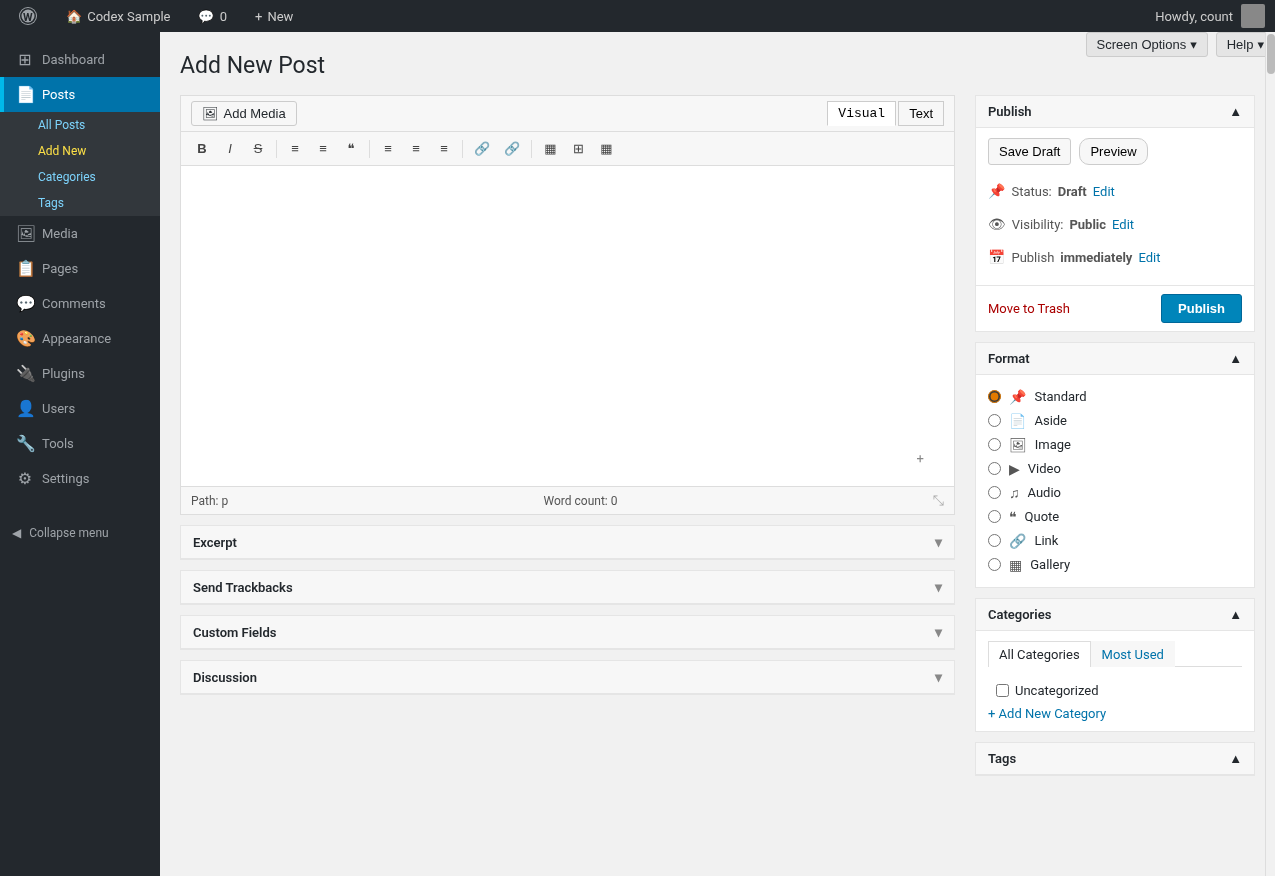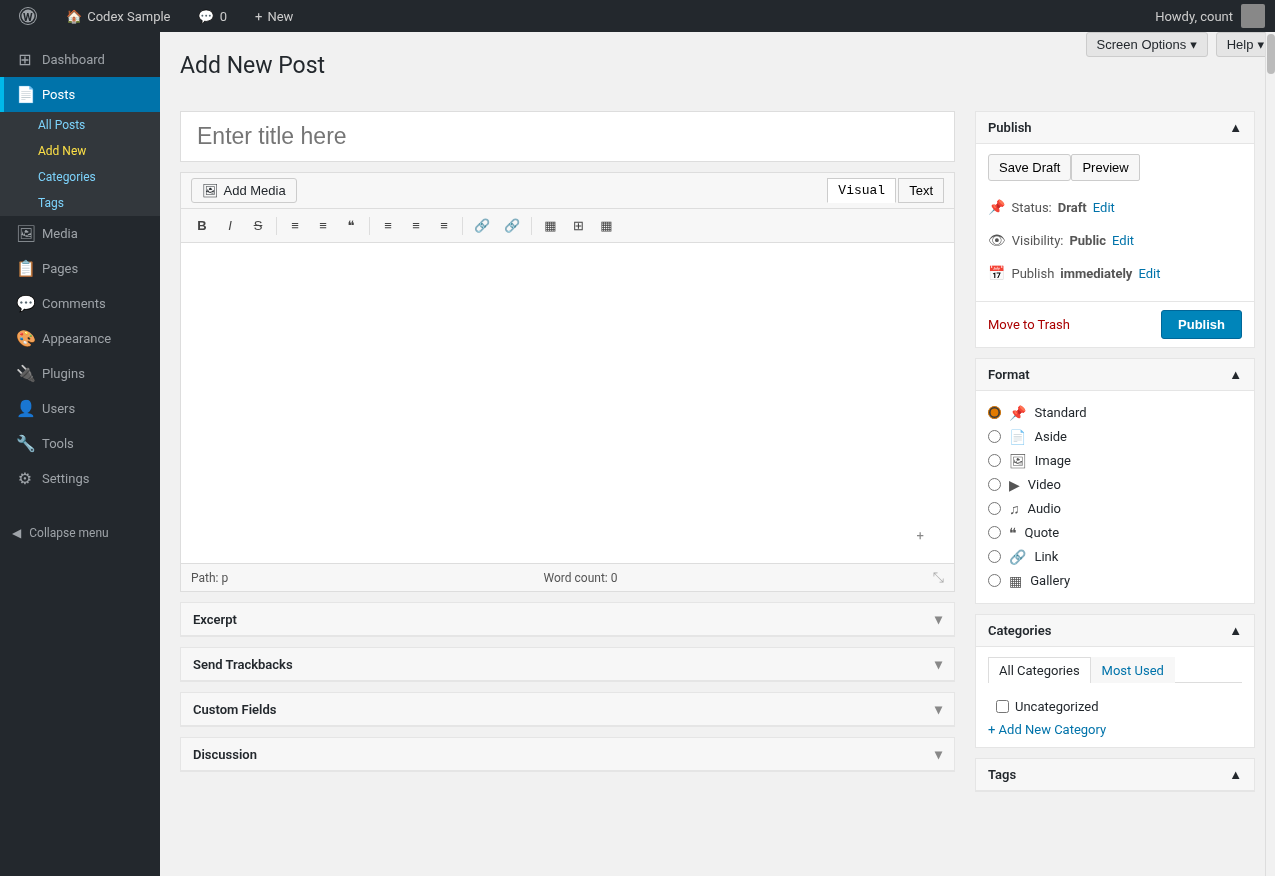--- a/index.html
+++ b/index.html
@@ -44,21 +44,21 @@
     }
     .menu-item.current { background: #0073aa; color: #fff; border-left-color: #00b9eb; }
     .menu-item .icon { font-size: 16px; width: 18px; text-align: center; }
     .submenu { background: #32373c; }
     .submenu-item { display: block; padding: 6px 12px 6px 38px; color: #7dd3fc; cursor: pointer; font-size: 12px; }
     .submenu-item.current-sub { color: #fde047; }
     .collapse-menu { display: flex; align-items: center; gap: 8px; padding: 10px 12px; color: #9ea3a8; cursor: pointer; font-size: 12px; margin-top: 20px; }
 
     
     #main-content { flex: 1; padding: 20px 20px 20px 20px; overflow-y: auto; }
-    .page-title { font-size: 23px; font-weight: 400; color: #23282d; margin-bottom: 32px; }
+    .page-title { font-size: 23px; font-weight: 400; color: #23282d; margin-bottom: 16px; }
     .screen-options-btn, .help-btn {
       background: #e5e5e5;
       border: 1px solid #ccc;
       border-radius: 3px;
       padding: 4px 10px;
       font-size: 13px;
       cursor: pointer;
       color: #23282d;
       display: flex; align-items: center; gap: 4px;
     }
@@ -97,23 +97,23 @@
     .metabox-header .toggle-icon { color: #888; font-size: 14px; }
 
     
     #sidebar { width: 280px; flex-shrink: 0; margin-left: 20px; }
 
     .side-panel { background: #fff; border: 1px solid #e5e5e5; margin-bottom: 10px; }
     .side-panel-header { background: #f7f7f7; border-bottom: 1px solid #e5e5e5; padding: 8px 12px; display: flex; justify-content: space-between; align-items: center; font-weight: 600; font-size: 13px; }
     .side-panel-body { padding: 10px 12px; }
 
     
-    .publish-actions { display: flex; margin-bottom: 10px; }
+    .publish-actions { display: flex; gap: 8px; margin-bottom: 10px; }
     .save-draft-btn { background: #f7f7f7; border: 1px solid #ccc; border-radius: 3px; padding: 5px 10px; cursor: pointer; font-size: 13px; }
-    .preview-btn { background: #f7f7f7; border: 1px solid #ccc; border-radius: 2px; padding: 5px 10px; cursor: pointer; font-size: 13px; }
+    .preview-btn { background: #f7f7f7; border: 1px solid #ccc; border-radius: 10px; padding: 5px 10px; cursor: pointer; font-size: 13px; }
     .publish-meta { font-size: 13px; color: #555; line-height: 1.8; }
     .publish-meta div { padding: 4px 0; display: flex; align-items: center; gap: 6px; }
     .publish-meta .icon-sm { font-size: 14px; }
     .edit-link { color: #0073aa; cursor: pointer; text-decoration: none; }
     .publish-footer { display: flex; justify-content: space-between; align-items: center; border-top: 1px solid #e5e5e5; padding: 8px 12px; }
     .move-trash { color: #a00; cursor: pointer; font-size: 13px; text-decoration: none; }
     .publish-btn { background: #0085ba; border: 1px solid #006799; color: #fff; border-radius: 3px; padding: 6px 16px; cursor: pointer; font-size: 13px; font-weight: 600; }
 
     
     .format-option { display: flex; align-items: center; gap: 8px; padding: 4px 0; font-size: 13px; }
@@ -239,23 +239,20 @@
         <span>Help</span>
         <span>▾</span>
       </button>
     </div>
 
     <h1 class="page-title">Add New Post</h1>
 
     <div class="content-area">
       <div class="main-editor-area">
 
-        <div id="title-wrap">
-          <input type="text" id="post-title" style="width: 100%; padding: 11px 16px; font-size: 23px; border: 1px solid rgb(221, 221, 221); background: rgb(255, 255, 255); color: rgb(170, 170, 170); outline: none;" placeholder="Enter title here">
-        </div>
 
         <div id="editor-wrap">
           <div class="editor-tabs-bar">
             <button class="add-media-btn">
               <span>🖼</span>
               <span>Add Media</span>
             </button>
             <div class="view-tabs">
               <button class="view-tab active">Visual</button>
               <button class="view-tab">Text</button>

